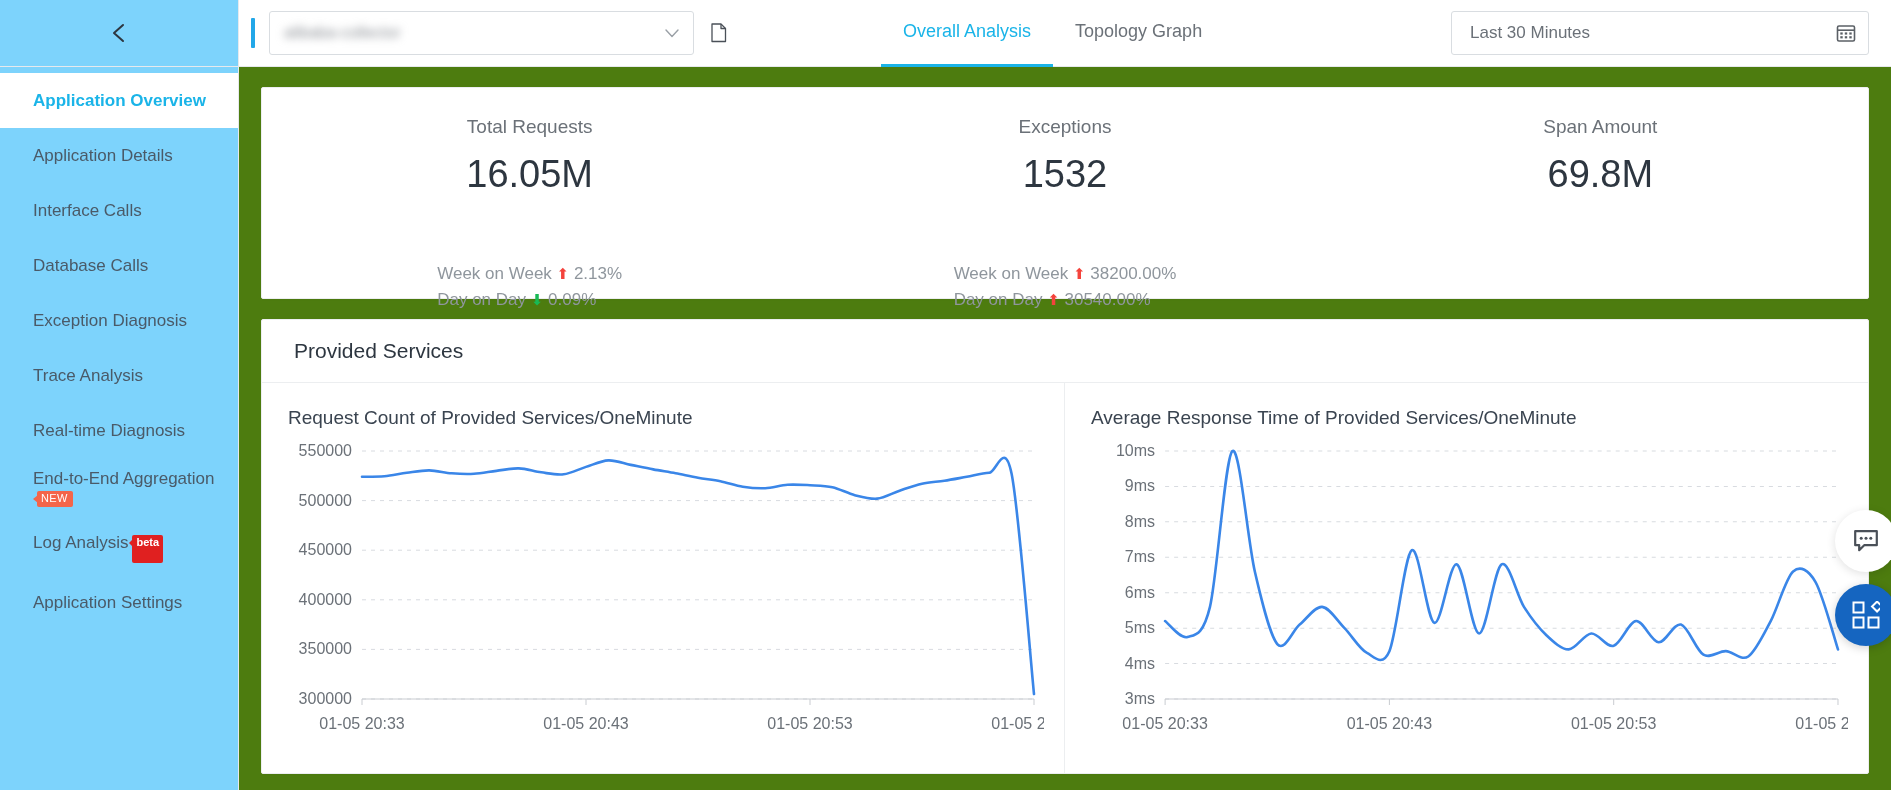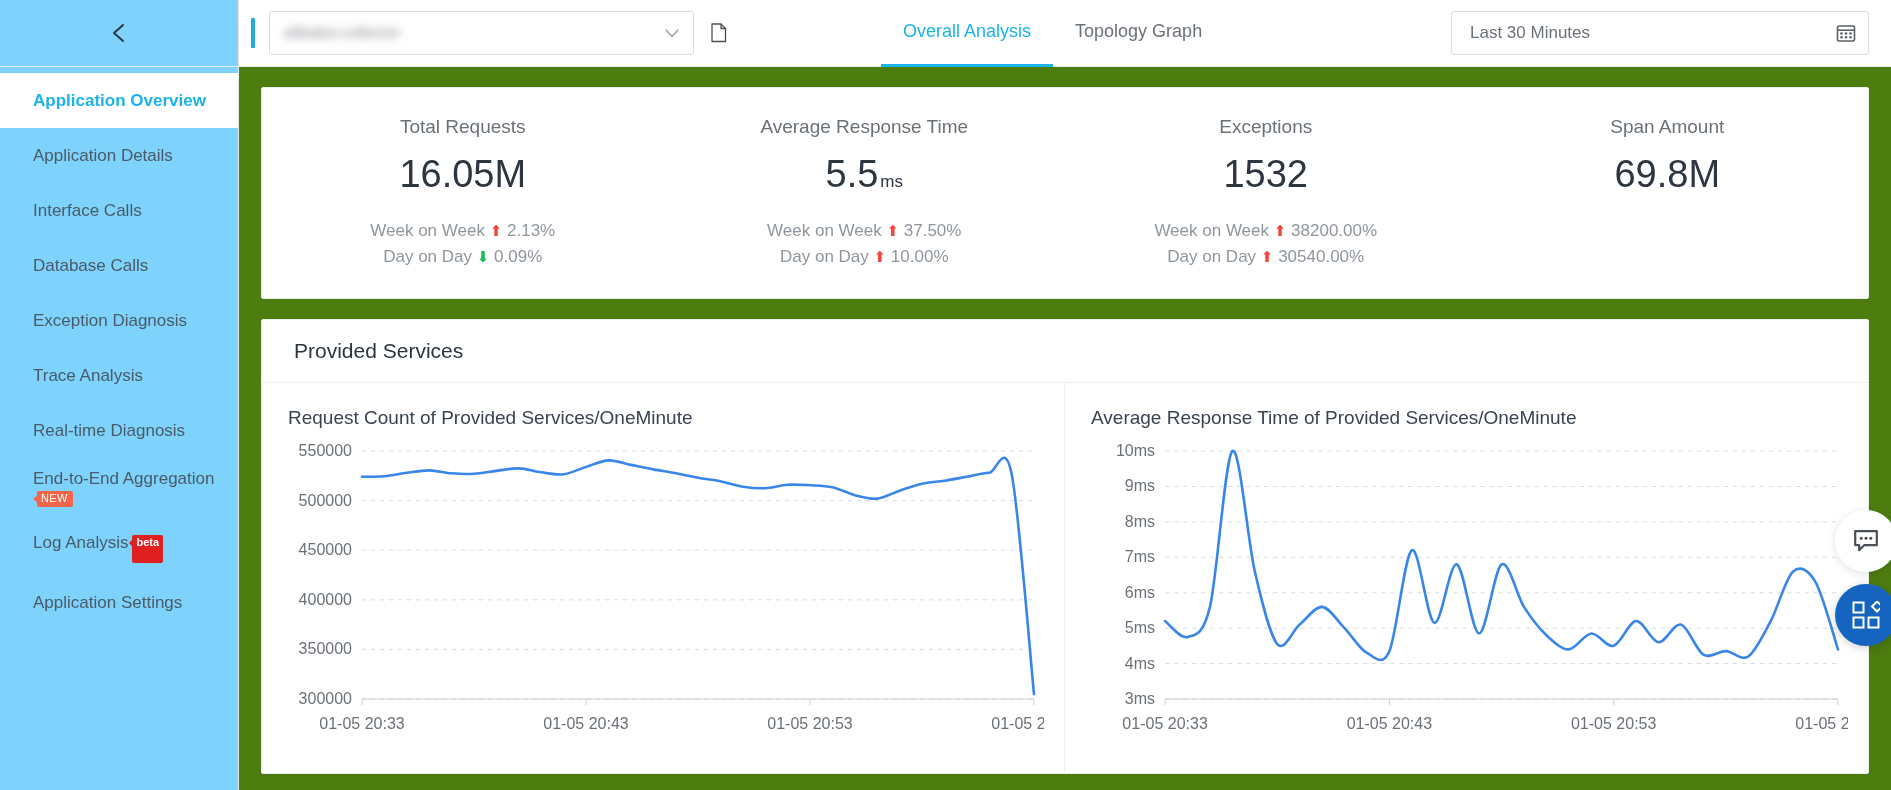--- a/index.html
+++ b/index.html
@@ -177,21 +177,21 @@
   }
   .stat + .stat::before {
     content:""; position:absolute; left:0; top:26px; bottom:26px; width:0px;
   }
   .stat-title { font-size: 19px; color:#6b7178; margin-bottom: 16px; }
   .stat-value {
     font-size: 38px; color:#2d3640; line-height:1.1; margin-bottom: 22px;
     font-weight: 400;
   }
   .stat-value .unit { font-size: 17px; color:#2d3640; margin-left: 2px; }
-  .stat-sub { font-size: 17px; color:#8f969d; line-height: 1.55; text-align:center; }
+  .stat-sub { font-size: 17px; color:#8f969d; line-height: 1.55; text-align:left;margin-top:43px; }
   .arrow-up { color:#f4433c; font-size: 15px; }
   .arrow-down { color:#19b955; font-size: 15px; }
 
   
   .services-card { margin-bottom: 0; }
   .services-head {
     height: 63px;
     display:flex; align-items:center;
     padding-left: 32px;
     border-bottom: 1px solid #eceef0;
@@ -309,28 +309,20 @@
 
         <div class="stat">
           <div class="stat-title">Total Requests</div>
           <div class="stat-value"><span>16.05M</span></div>
           <div class="stat-sub">
             <div><span>Week on Week</span> <span class="arrow-up">⬆</span> <span>2.13%</span></div>
             <div><span>Day on Day</span> <span class="arrow-down">⬇</span> <span>0.09%</span></div>
           </div>
         </div>
 
-        <div class="stat">
-          <div class="stat-title">Average Response Time</div>
-          <div class="stat-value"><span>5.5</span><span class="unit">ms</span></div>
-          <div class="stat-sub">
-            <div><span>Week on Week</span> <span class="arrow-up">⬆</span> <span>37.50%</span></div>
-            <div><span>Day on Day</span> <span class="arrow-up">⬆</span> <span>10.00%</span></div>
-          </div>
-        </div>
 
         <div class="stat">
           <div class="stat-title">Exceptions</div>
           <div class="stat-value"><span>1532</span></div>
           <div class="stat-sub">
             <div><span>Week on Week</span> <span class="arrow-up">⬆</span> <span>38200.00%</span></div>
             <div><span>Day on Day</span> <span class="arrow-up">⬆</span> <span>30540.00%</span></div>
           </div>
         </div>
 

